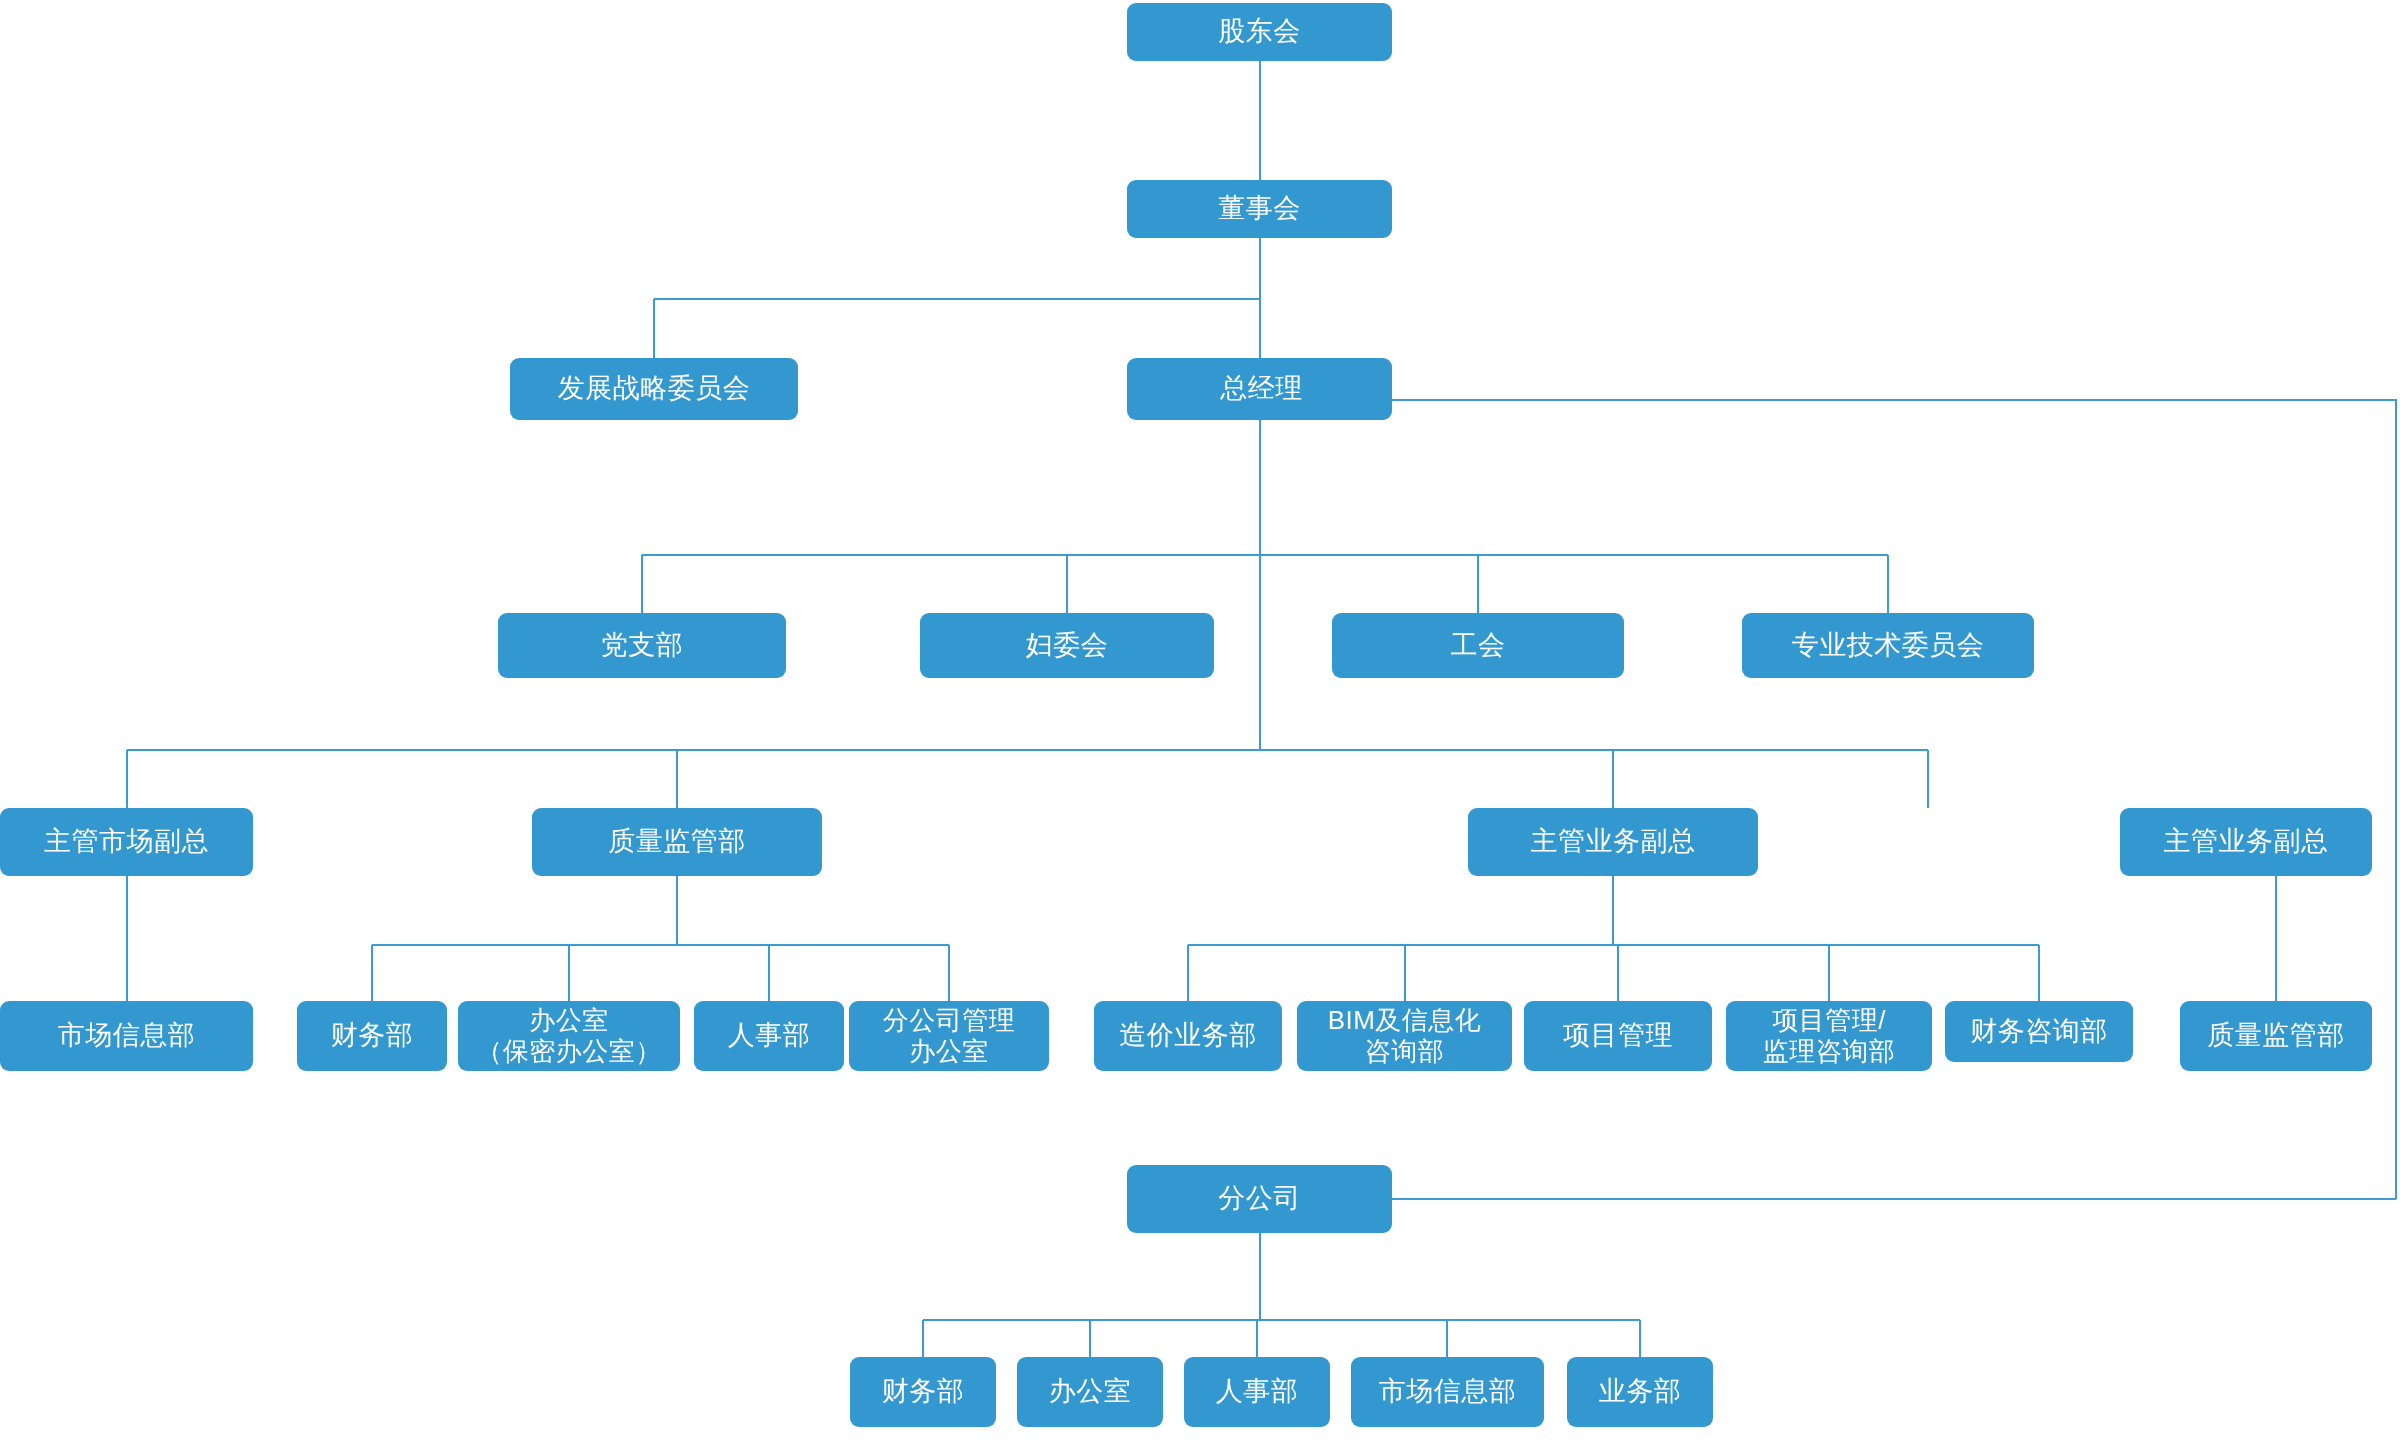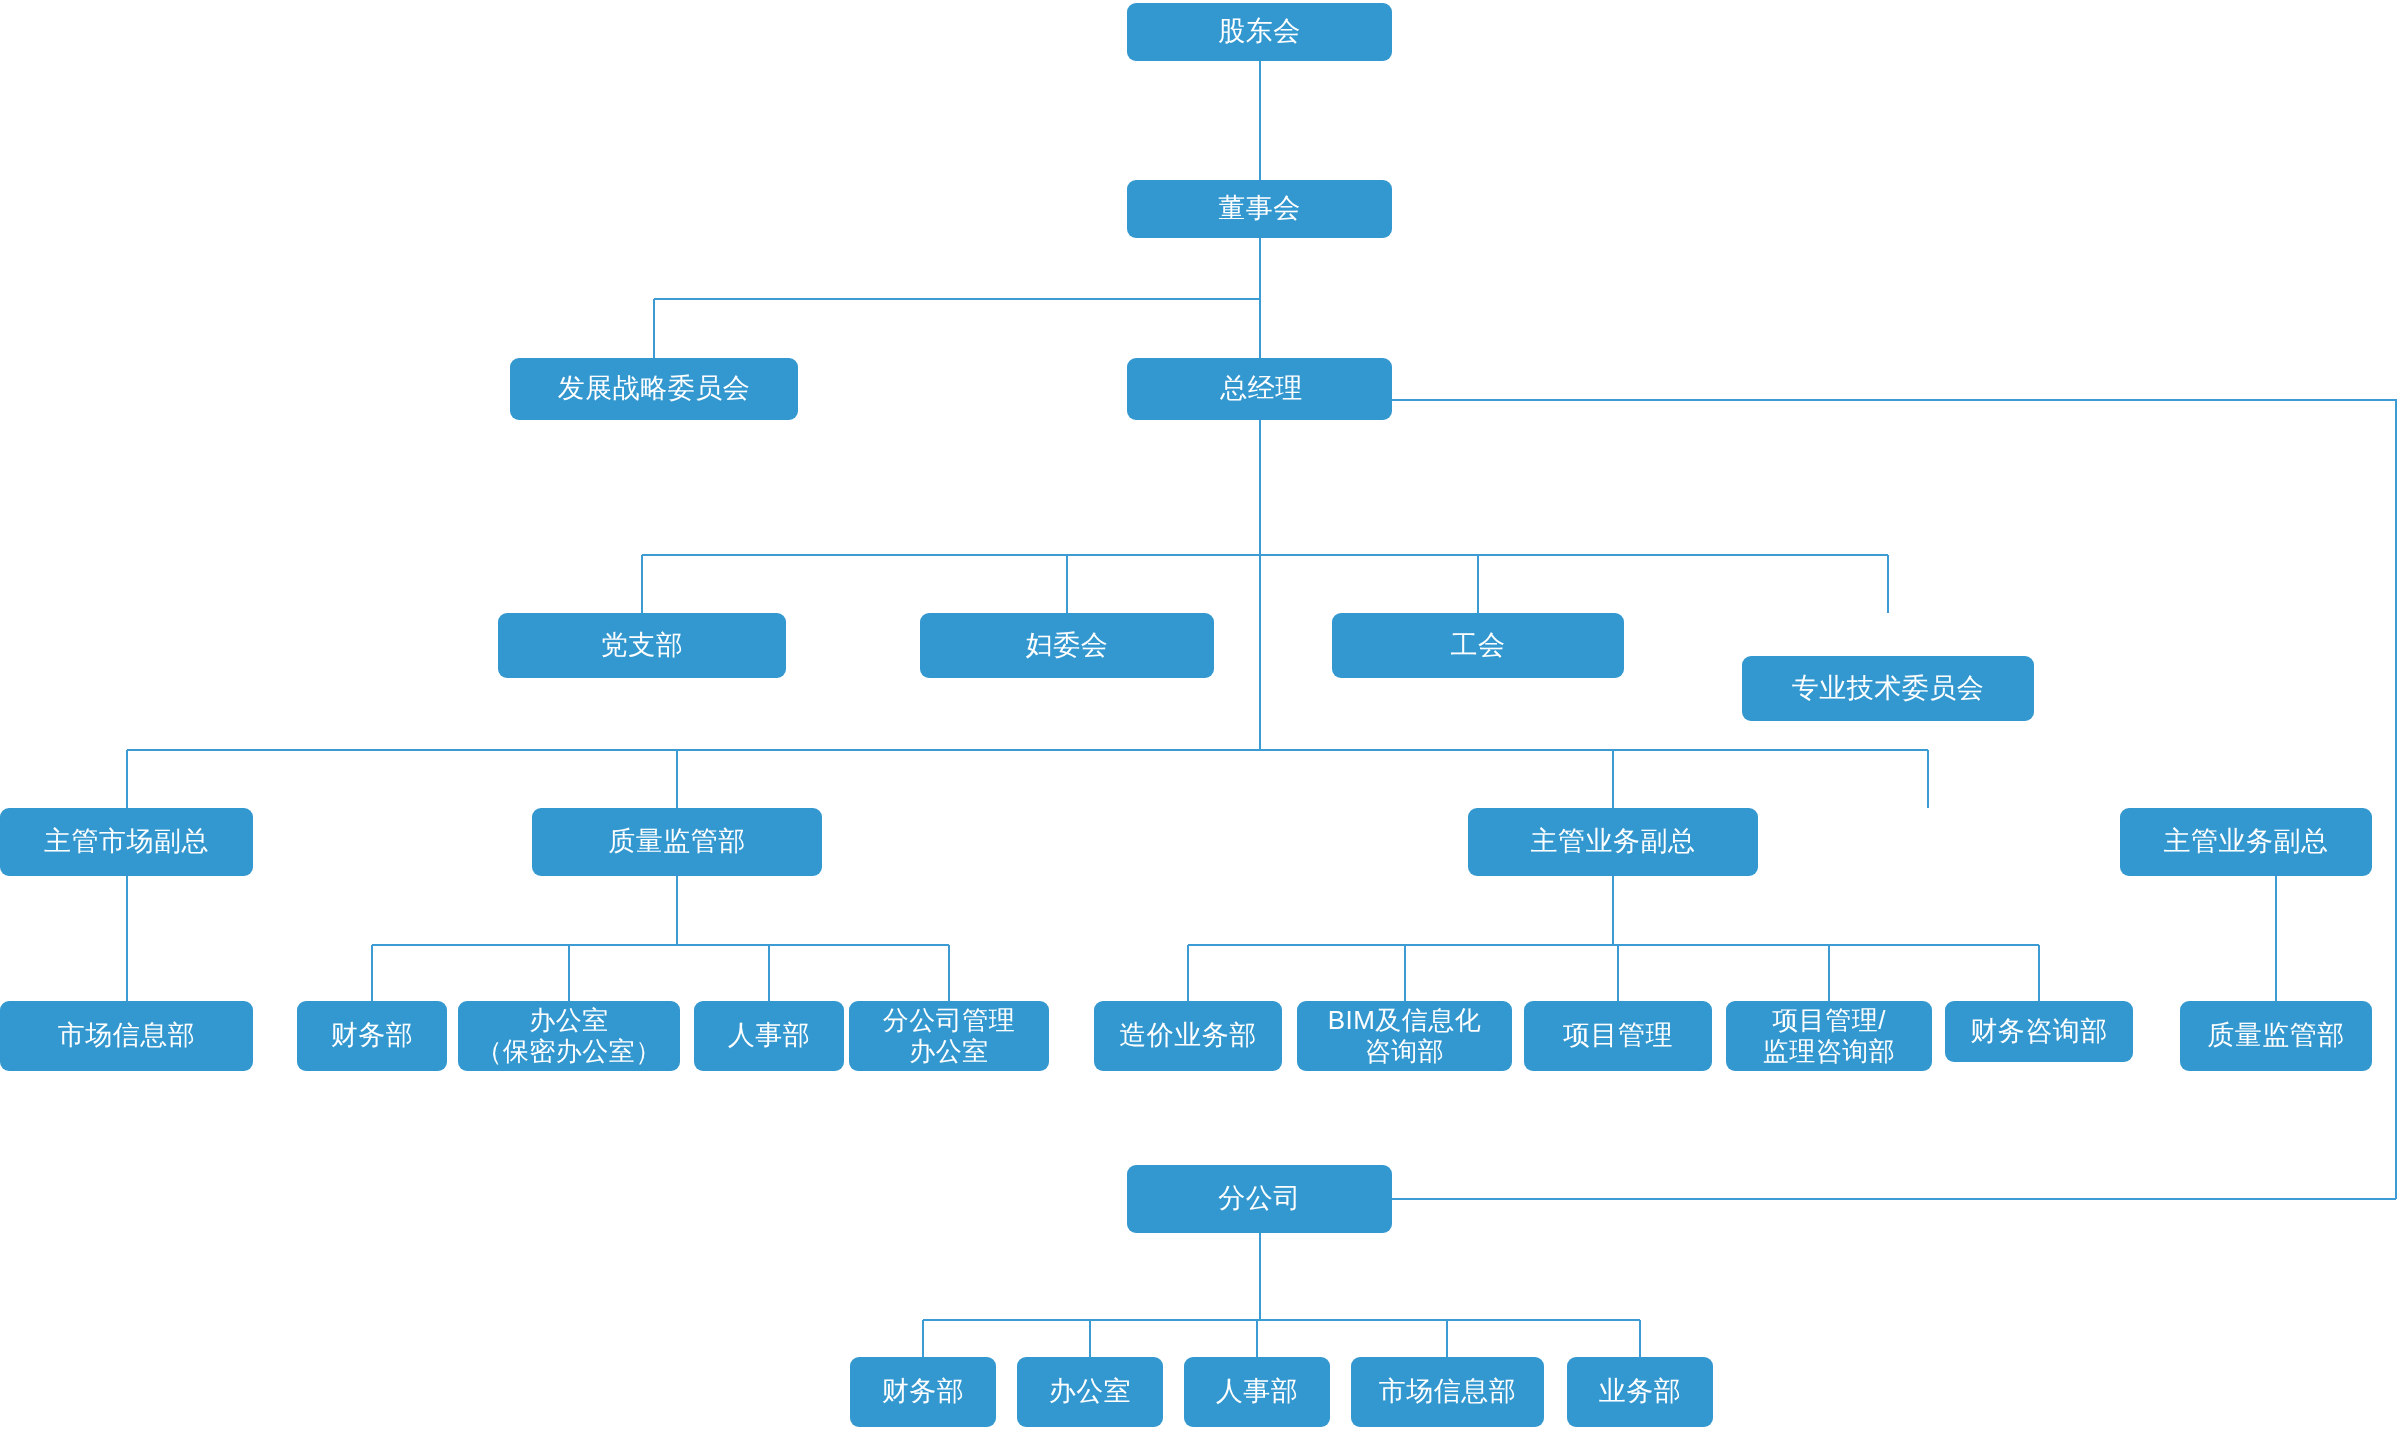--- a/index.html
+++ b/index.html
@@ -105,21 +105,21 @@
     </svg>
 
   <div id="node-layer">
       <div class="org-node" style="left: 1127px; top: 3px; width: 265px; height: 58px; background: rgb(51, 152, 207); color: rgb(255, 255, 255);">股东会</div>
       <div class="org-node" style="left: 1127px; top: 180px; width: 265px; height: 58px; background: rgb(51, 152, 207); color: rgb(255, 255, 255);">董事会</div>
       <div class="org-node" style="left: 510px; top: 358px; width: 288px; height: 62px; background: rgb(51, 152, 207); color: rgb(255, 255, 255);">发展战略委员会</div>
       <div class="org-node" style="left: 1127px; top: 358px; width: 265px; height: 62px; background: rgb(51, 152, 207); color: rgb(255, 255, 255); padding-left: 10px;">总经理</div>
       <div class="org-node" style="left: 498px; top: 613px; width: 288px; height: 65px; background: rgb(51, 152, 207); color: rgb(255, 255, 255);">党支部</div>
       <div class="org-node" style="left: 920px; top: 613px; width: 294px; height: 65px; background: rgb(51, 152, 207); color: rgb(255, 255, 255);">妇委会</div>
       <div class="org-node" style="left: 1332px; top: 613px; width: 292px; height: 65px; background: rgb(51, 152, 207); color: rgb(255, 255, 255);">工会</div>
-      <div class="org-node" style="left: 1742px; top: 613px; width: 292px; height: 65px; background: rgb(51, 152, 207); color: rgb(255, 255, 255); margin-top: 43px;">专业技术委员会</div>
+      <div class="org-node" style="left: 1742px; top: 613px; width: 292px; height: 65px; background: rgb(51, 152, 207); color: rgb(255, 255, 255);">专业技术委员会</div>
       <div class="org-node" style="left: 0px; top: 808px; width: 253px; height: 68px; background: rgb(51, 152, 207); color: rgb(255, 255, 255);">主管市场副总</div>
       <div class="org-node" style="left: 532px; top: 808px; width: 290px; height: 68px; background: rgb(51, 152, 207); color: rgb(255, 255, 255);">质量监管部</div>
       <div class="org-node" style="left: 1468px; top: 808px; width: 290px; height: 68px; background: rgb(51, 152, 207); color: rgb(255, 255, 255);">主管业务副总</div>
       <div class="org-node" style="left: 2120px; top: 808px; width: 252px; height: 68px; background: rgb(51, 152, 207); color: rgb(255, 255, 255);">主管业务副总</div>
       <div class="org-node" style="left: 0px; top: 1001px; width: 253px; height: 70px; background: rgb(51, 152, 207); color: rgb(255, 255, 255);">市场信息部</div>
       <div class="org-node" style="left: 297px; top: 1001px; width: 150px; height: 70px; background: rgb(51, 152, 207); color: rgb(255, 255, 255);">财务部</div>
       <div class="org-node two-line" style="left: 458px; top: 1001px; width: 222px; height: 70px; background: rgb(51, 152, 207); color: rgb(255, 255, 255);">办公室
 （保密办公室）</div>
       <div class="org-node" style="left: 694px; top: 1001px; width: 150px; height: 70px; background: rgb(51, 152, 207); color: rgb(255, 255, 255);">人事部</div>
       <div class="org-node two-line" style="left: 849px; top: 1001px; width: 200px; height: 70px; background: rgb(51, 152, 207); color: rgb(255, 255, 255);">分公司管理

